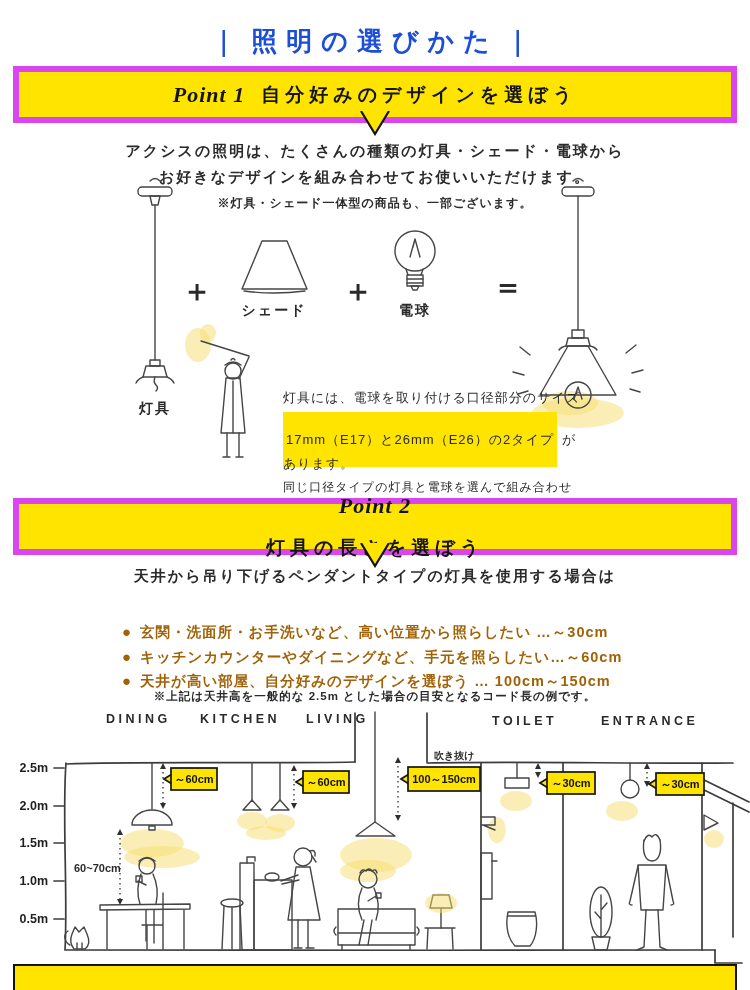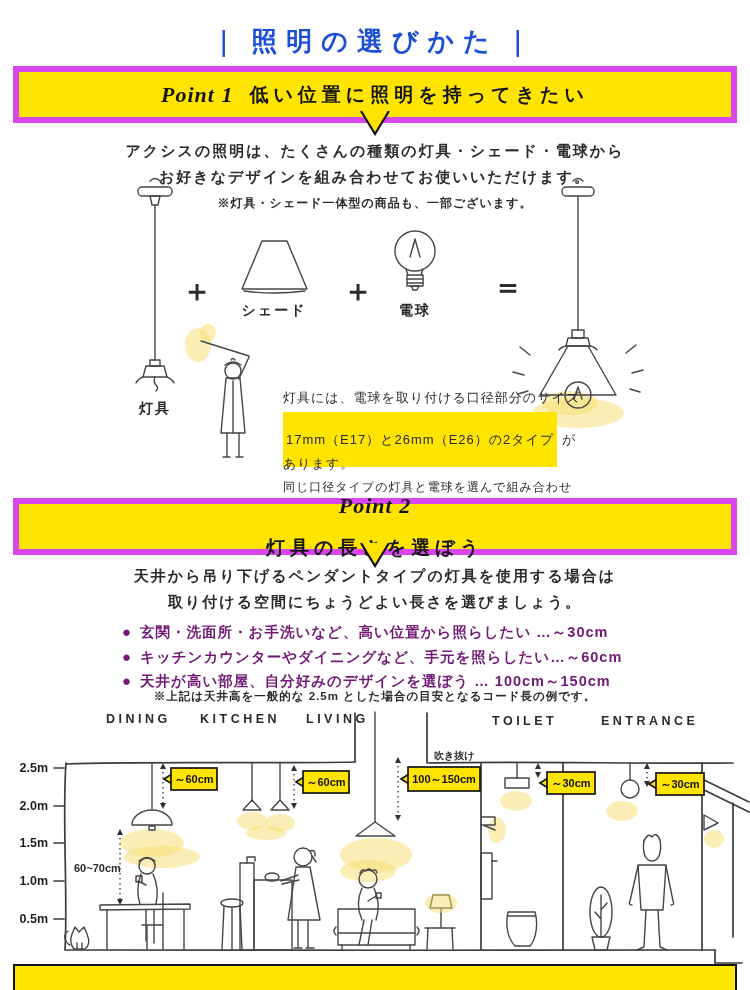--- a/index.html
+++ b/index.html
@@ -26,21 +26,21 @@
 
   
   .caption1{position:absolute;left:283px;top:388px;width:300px;font-weight:normal;color:#2a2a2a;}
   .caption1 .l1{font-size:13px;letter-spacing:1px;line-height:20px;}
   .caption1 .l2{font-size:13px;letter-spacing:1px;line-height:24px;}
   .caption1 .hl{background:#ffe400;padding:20px 3px;}
   .caption1 .l3{font-size:12px;letter-spacing:1px;line-height:22px;}
 
   
   .bullets{position:absolute;left:122px;top:620px;list-style:none;margin:0;padding:0;}
-  .bullets li{font-size:14.5px;font-weight:bold;letter-spacing:1px;line-height:23.5px;color:#701a75;}
+  .bullets li{font-size:14.5px;font-weight:bold;letter-spacing:1px;line-height:23.5px;color:#a16207;}
   .bullets .dot{margin-right:8px;font-size:15px;}
 
   
   svg{position:absolute;left:0;}
   .ln{fill:none;stroke:#454545;stroke-width:1.4;stroke-linecap:round;stroke-linejoin:round;}
   .st{fill:none;stroke:#3c3c3c;stroke-width:1.7;stroke-linecap:round;stroke-linejoin:round;}
   .dotted{fill:none;stroke:#2e2e2e;stroke-width:1.3;stroke-dasharray:1.6 3.4;}
   .ah{fill:#2e2e2e;}
   .glow{fill:#f5dd6e;opacity:.5;}
   .callout-box{fill:#ffe400;stroke:#141414;stroke-width:1.7;}
@@ -59,21 +59,21 @@
 <body>
 
 <div id="page">
 
   <div class="main-title">
     <span class="bar">｜</span><span>照明の選びかた</span><span class="bar">｜</span>
   </div>
 
   <div class="banner" style="top:66px;">
     <span class="plabel">Point 1</span>
-    <span class="pheading">低い位置に照明を持ってきたい</span>
+    <span class="pheading">自分好みのデザインを選ぼう</span>
   </div>
   <svg class="tail" style="top:111px;" viewBox="0 0 32 25">
     <path d="M2,0 L16,23 L30,0" fill="#ffe400" stroke="#141414" stroke-width="2.2"></path>
   </svg>
 
   <div class="centered intro" style="top:138px;">
     <div>アクシスの照明は、たくさんの種類の灯具・シェード・電球から</div>
     <div>お好きなデザインを組み合わせてお使いいただけます。</div>
   </div>
   <div class="centered note" style="top:195px;">※灯具・シェード一体型の商品も、一部ございます。</div>
@@ -153,21 +153,20 @@
   <div class="banner" style="top:498px;flex-direction:column;">
     <span class="plabel">Point 2</span>
     <span class="pheading">灯具の長さを選ぼう</span>
   </div>
   <svg class="tail" style="top:543px;" viewBox="0 0 32 25">
     <path d="M2,0 L16,23 L30,0" fill="#ffe400" stroke="#141414" stroke-width="2.2"></path>
   </svg>
 
   <div class="centered intro" style="top:563px;">
     <div>天井から吊り下げるペンダントタイプの灯具を使用する場合は</div>
-    <div>取り付ける空間にちょうどよい長さを選びましょう。</div>
   </div>
 
   <ul class="bullets">
     <li><span class="dot">●</span><span>玄関・洗面所・お手洗いなど、高い位置から照らしたい …～30cm</span></li>
     <li><span class="dot">●</span><span>キッチンカウンターやダイニングなど、手元を照らしたい…～60cm</span></li>
     <li><span class="dot">●</span><span>天井が高い部屋、自分好みのデザインを選ぼう … 100cm～150cm</span></li>
   </ul>
   <div class="centered note" style="top:689px;font-size:11.5px;">※上記は天井高を一般的な 2.5m とした場合の目安となるコード長の例です。</div>
 
   <svg style="top:705px;" width="750" height="285" viewBox="0 0 750 285">

